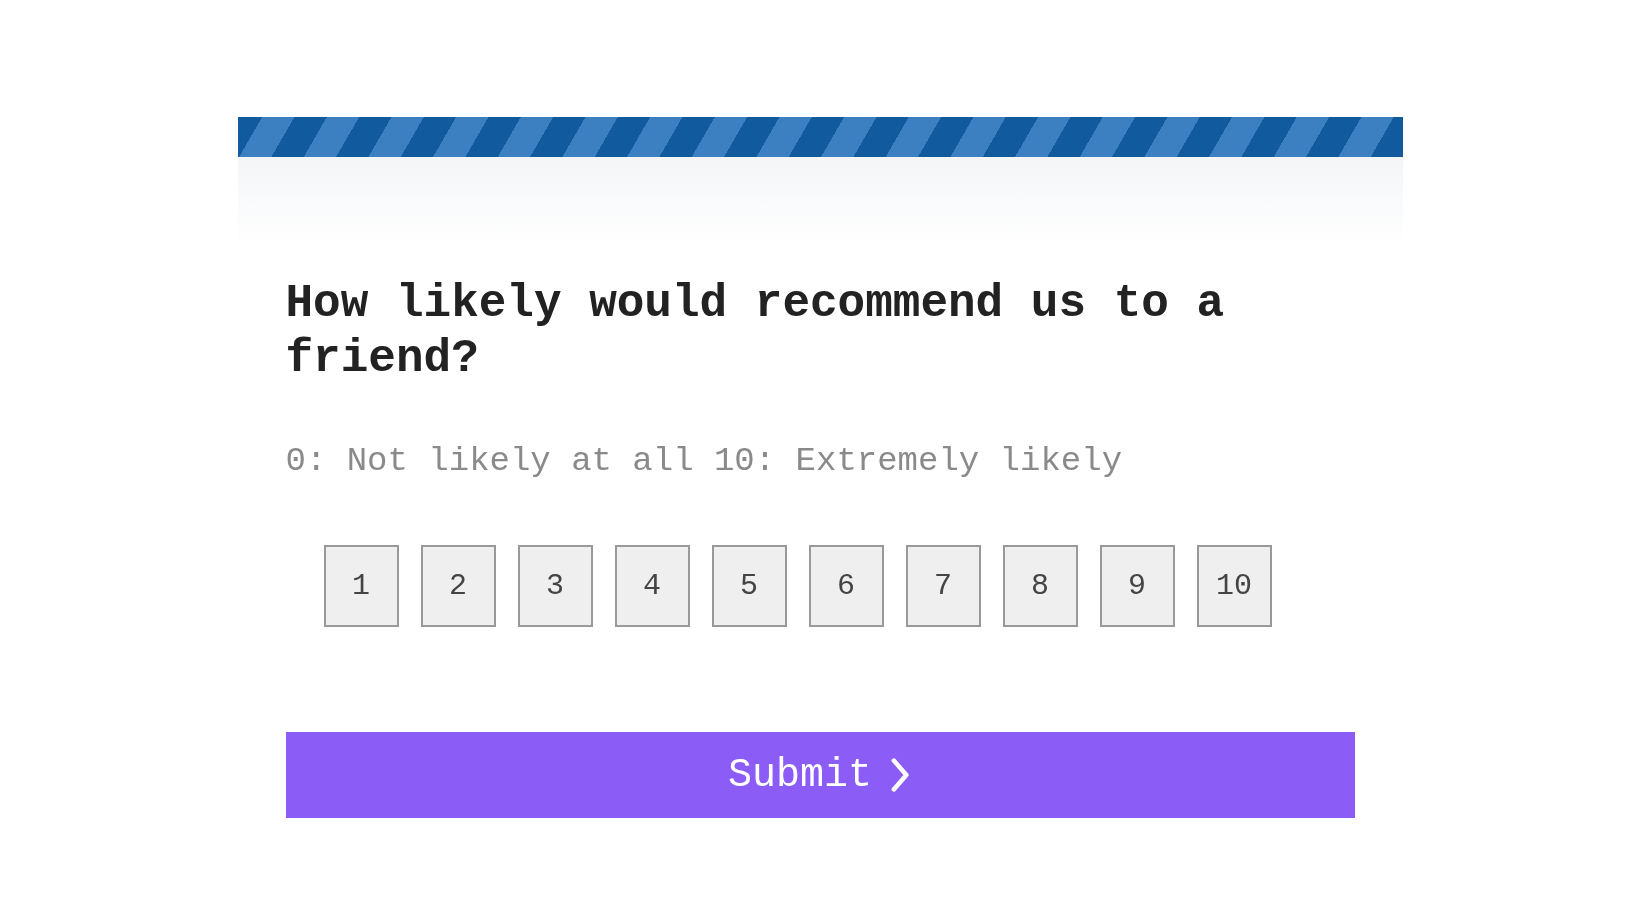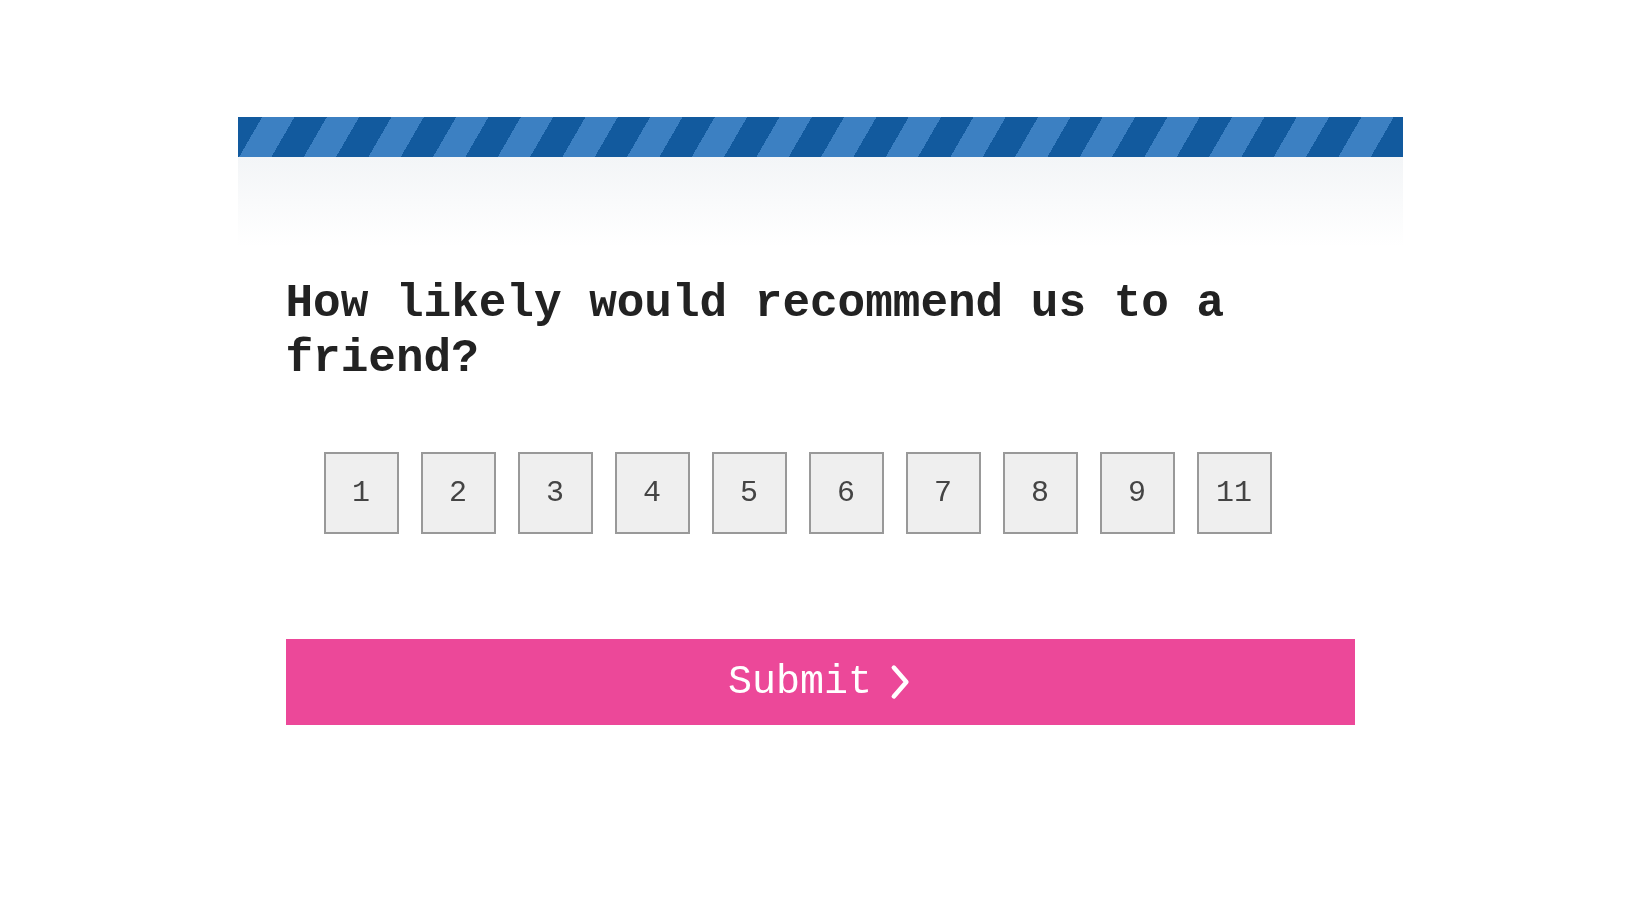--- a/index.html
+++ b/index.html
@@ -66,21 +66,21 @@
       align-items: center;
       justify-content: center;
       font-size: 30px;
       color: #444444;
       cursor: pointer;
       user-select: none;
     }
     .submit-button {
       width: 100%;
       height: 86px;
-      background: #ec4899;
+      background: #8b5cf6;
       border: none;
       color: #ffffff;
       font-size: 40px;
       display: flex;
       align-items: center;
       justify-content: center;
       gap: 18px;
       cursor: pointer;
       margin-top: 105px;
       font-family: inherit;
@@ -91,31 +91,32 @@
     }
   </style>
 </head>
 <body>
 
 <div class="survey-container">
   <div class="stripe-bar"></div>
   <div class="soft-banner"></div>
   <div class="content">
     <h1 class="question-title">How likely would recommend us to a friend?</h1>
+    <div class="scale-legend">0: Not likely at all 10: Extremely likely</div>
     <div class="rating-row">
       <div class="rating-box">1</div>
       <div class="rating-box">2</div>
       <div class="rating-box">3</div>
       <div class="rating-box">4</div>
       <div class="rating-box">5</div>
       <div class="rating-box">6</div>
       <div class="rating-box">7</div>
       <div class="rating-box">8</div>
       <div class="rating-box">9</div>
-      <div class="rating-box">11</div>
+      <div class="rating-box">10</div>
     </div>
     <button class="submit-button">
       <span>Submit</span>
       <svg class="chevron-icon" viewBox="0 0 24 40" fill="none" stroke="white" stroke-width="5" stroke-linecap="round" stroke-linejoin="round">
         <polyline points="4,4 18,20 4,36"></polyline>
       </svg>
     </button>
   </div>
 </div>
 

